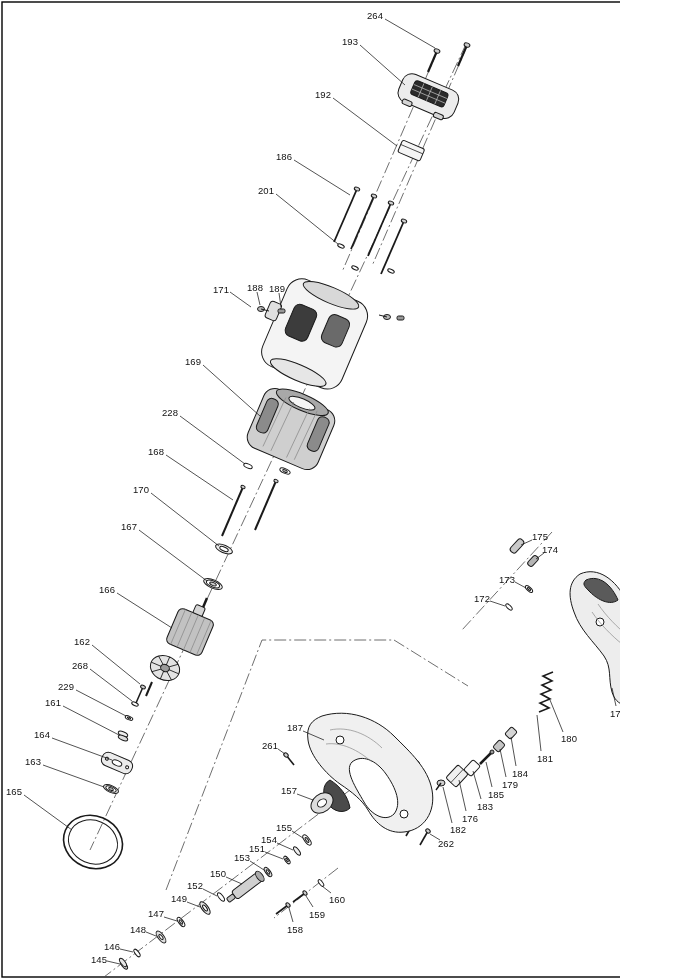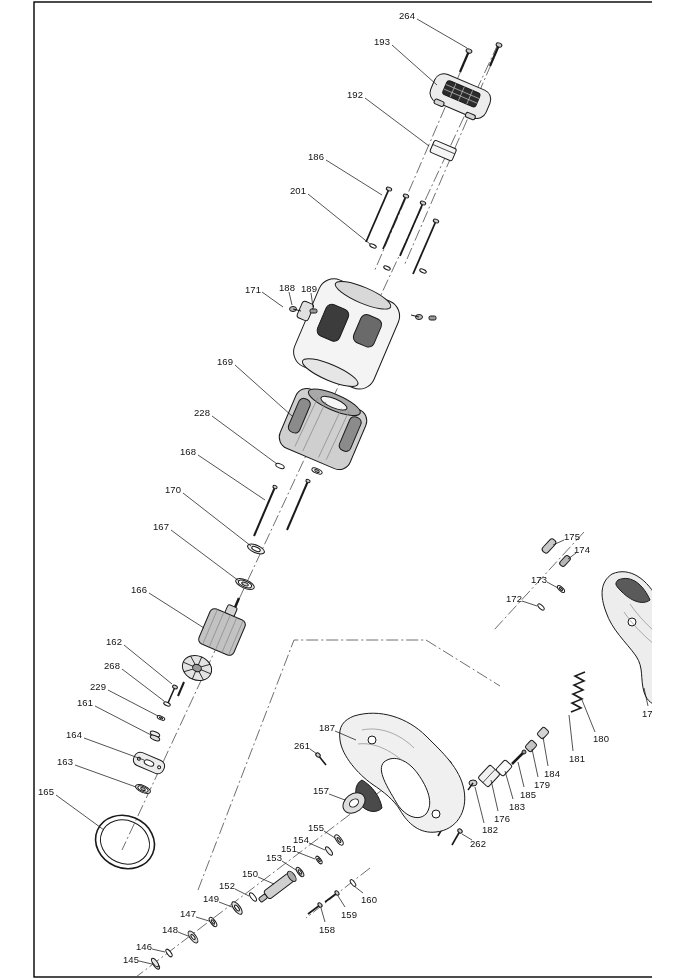--- a/index.html
+++ b/index.html
@@ -1,16 +1,16 @@
 <!DOCTYPE html>
 <html><head>
 <meta charset="utf-8">
 <style>
   html,body{margin:0;padding:0;background:#ffffff;}
-  .page{width:620px;height:979px;position:relative;background:#ffffff;overflow:hidden;padding-left:32px;}
+  .page{width:620px;height:979px;position:relative;background:#ffffff;overflow:hidden;}
   svg{display:block;}
   .frame{fill:none;stroke:#000;stroke-width:1.4;}
   .axis{stroke:#4a4a4a;stroke-width:0.8;fill:none;stroke-dasharray:12 3 2 3;}
   .leader{stroke:#1a1a1a;stroke-width:0.75;}
   .callout{font-family:"Liberation Sans","DejaVu Sans",sans-serif;font-size:9.5px;fill:#111;
            text-anchor:middle;dominant-baseline:central;}
   .part{stroke:#1a1a1a;stroke-width:1;}
   .hatch{stroke:#8a8a8a;stroke-width:0.7;}
 </style>
 </head>

